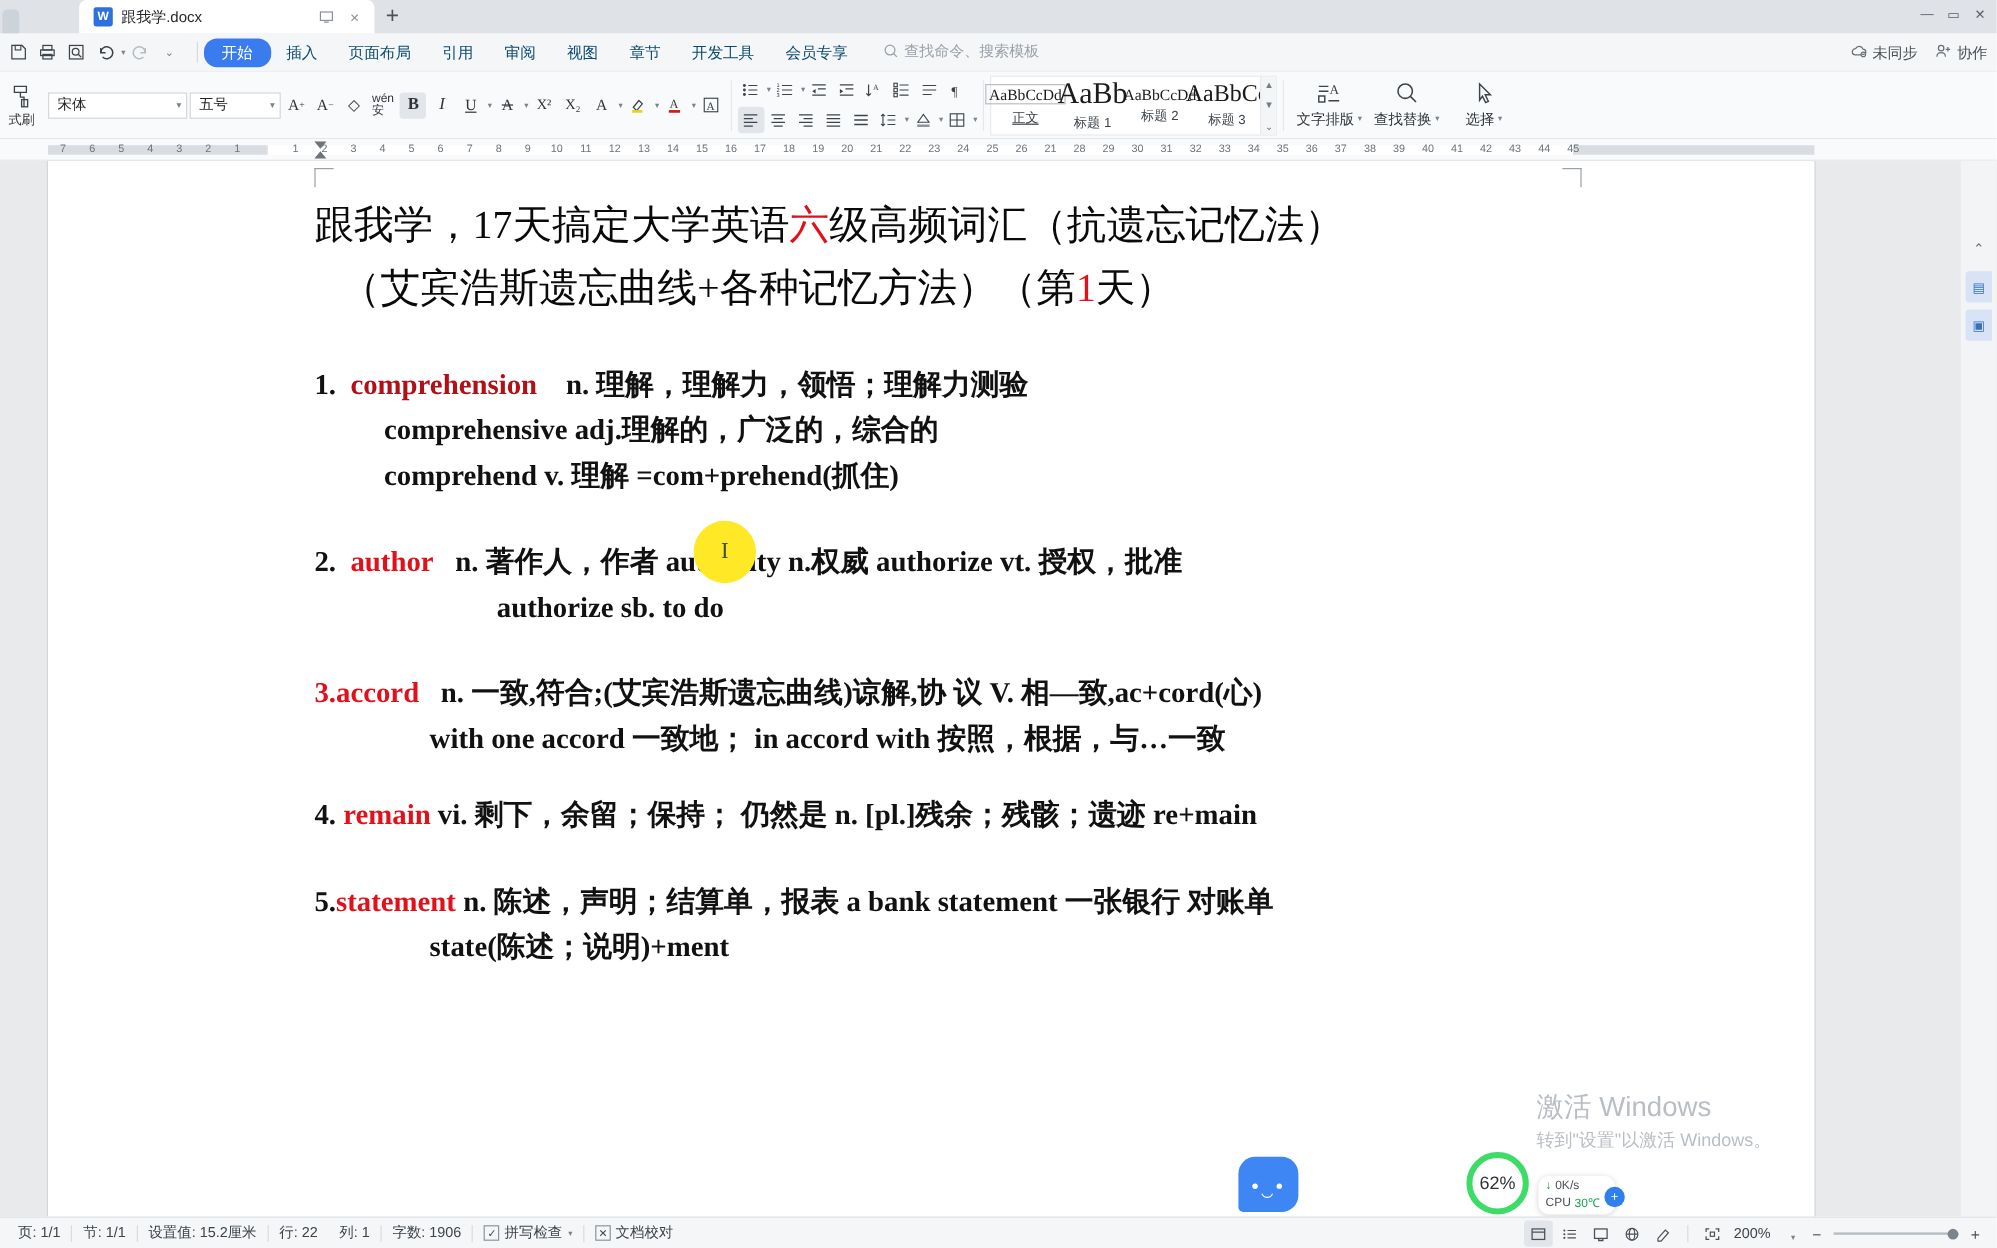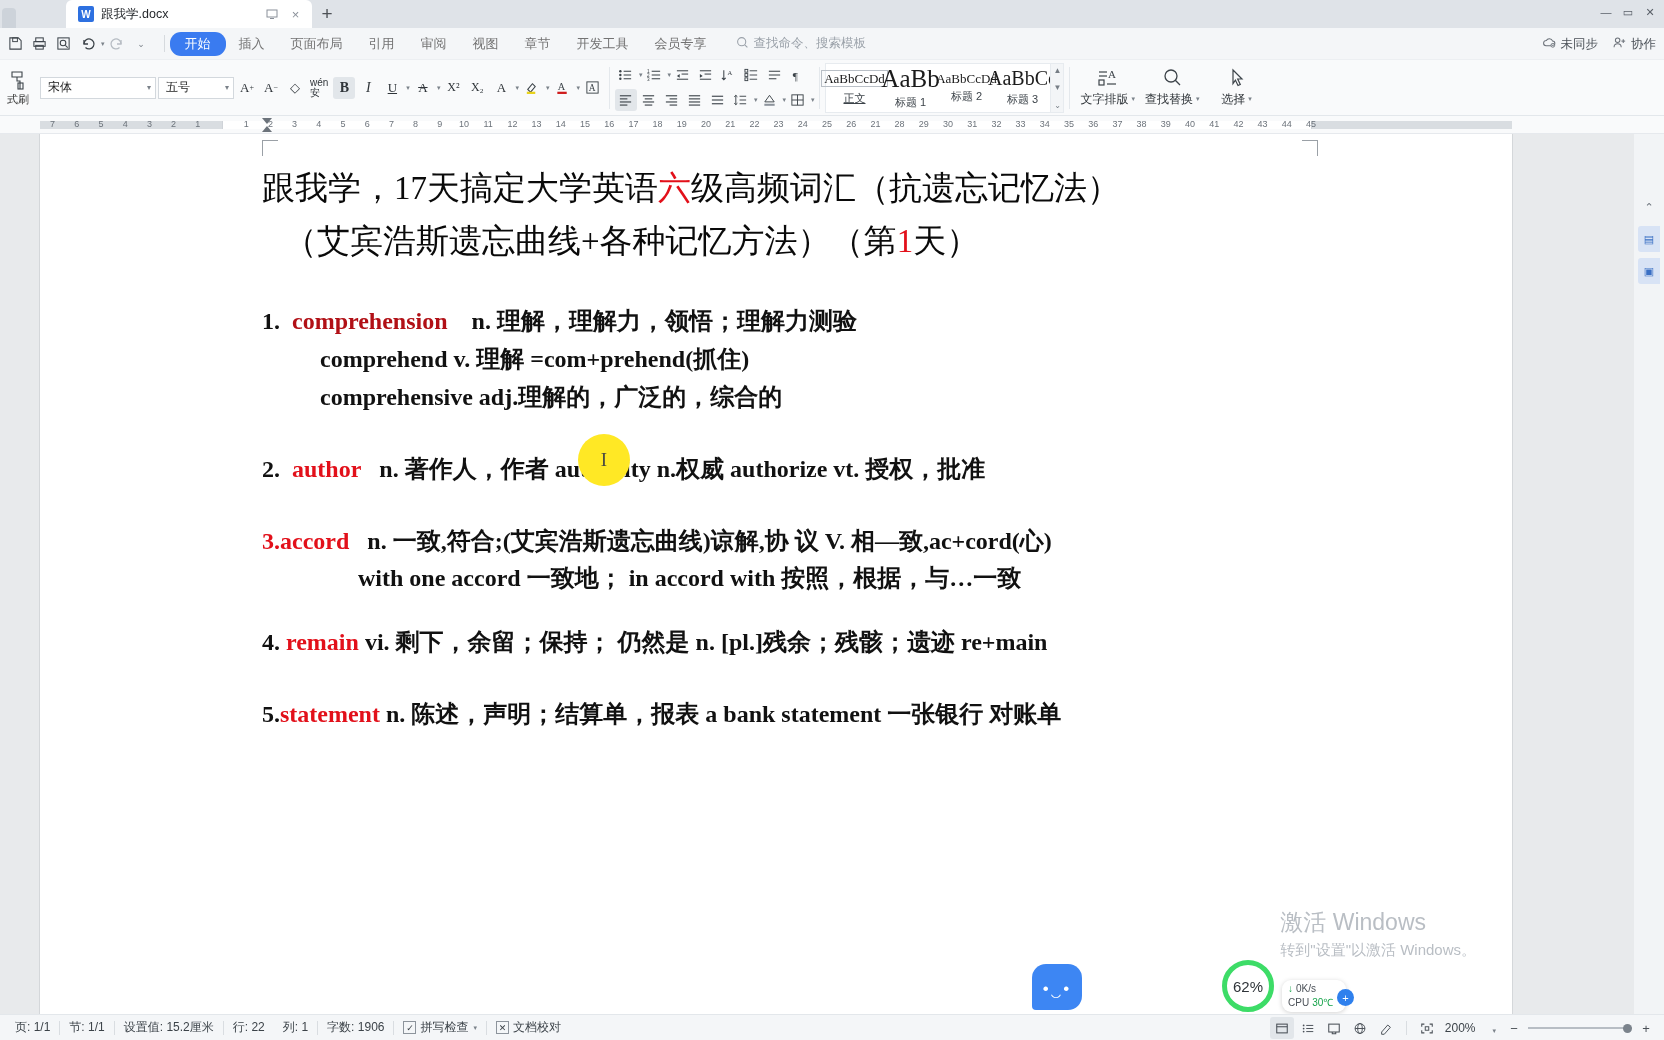--- a/index.html
+++ b/index.html
@@ -97,21 +97,21 @@
     display: flex; align-items: center; justify-content: center;
     cursor: pointer;
     color: #3c4349;
   }
   .qat-sep {
     width: 1px; height: 17px; background: #d6dade; margin: 0 5px;
   }
   .ribbon-tabs { display: flex; align-items: center; gap: 0; }
   .rtab {
     font-size: 13px;
-    color: #737373;
+    color: #0c4a6e;
     padding: 3px 13px;
     cursor: pointer;
     white-space: nowrap;
   }
   .rtab.active {
     background: #3a7bf0;
     color: #fff;
     border-radius: 11px;
     padding: 3px 15px;
   }
@@ -854,33 +854,36 @@
         <span>（艾宾浩斯遗忘曲线+各种记忆方法）（第</span><span class="red">1</span><span>天）</span>
       </div>
 
       <div class="spacer-lg"></div>
 
       <div class="entry">
         <div class="entry-line">
           <span>1.</span>&nbsp;&nbsp;<span class="darkred">comprehension</span>&nbsp;&nbsp;&nbsp;&nbsp;<span>n. 理解，理解力，领悟；理解力测验</span>
         </div>
         <div class="entry-line indent-1">
+          <span>comprehensive adj.理解的，广泛的，综合的</span>
+        </div>
+        <div class="entry-line indent-1">
           <span>comprehend v.  理解  =com+prehend(抓住)</span>
-        </div>
-        <div class="entry-line indent-1">
-          <span>comprehensive adj.理解的，广泛的，综合的</span>
         </div>
       </div>
 
       <div class="spacer-lg"></div>
 
       <div class="entry">
         <div class="entry-line">
           <span>2.</span>&nbsp;&nbsp;<span class="red">author</span>&nbsp;&nbsp;&nbsp;<span>n. 著作人，作者  authority n.权威  authorize vt.  授权，批准</span>
         </div>
+        <div class="entry-line indent-2">
+          <span>authorize sb. to do</span>
+        </div>
       </div>
 
       <div class="spacer-lg"></div>
 
       <div class="entry">
         <div class="entry-line">
           <span class="red">3.</span><span class="red">accord</span>&nbsp;&nbsp;&nbsp;<span>n.  一致,符合;(艾宾浩斯遗忘曲线)谅解,协 议  V.   相—致,ac+cord(心)</span>
         </div>
         <div class="entry-line indent-3">
           <span>with one accord  一致地；  in accord with  按照，根据，与…一致</span>
@@ -893,20 +896,23 @@
         <div class="entry-line">
           <span>4.</span>&nbsp;<span class="red">remain</span>&nbsp;<span>vi.  剩下，余留；保持；  仍然是 n. [pl.]残余；残骸；遗迹  re+main</span>
         </div>
       </div>
 
       <div class="spacer-lg"></div>
 
       <div class="entry">
         <div class="entry-line">
           <span>5.</span><span class="red">statement</span>&nbsp;<span>n.  陈述，声明；结算单，报表  a bank statement  一张银行  对账单</span>
+        </div>
+        <div class="entry-line indent-3">
+          <span>state(陈述；说明)+ment</span>
         </div>
       </div>
 
     </div>
 
     <div class="cursor-blob">
       <span class="ibeam">I</span>
     </div>
 
     <div class="watermark">

